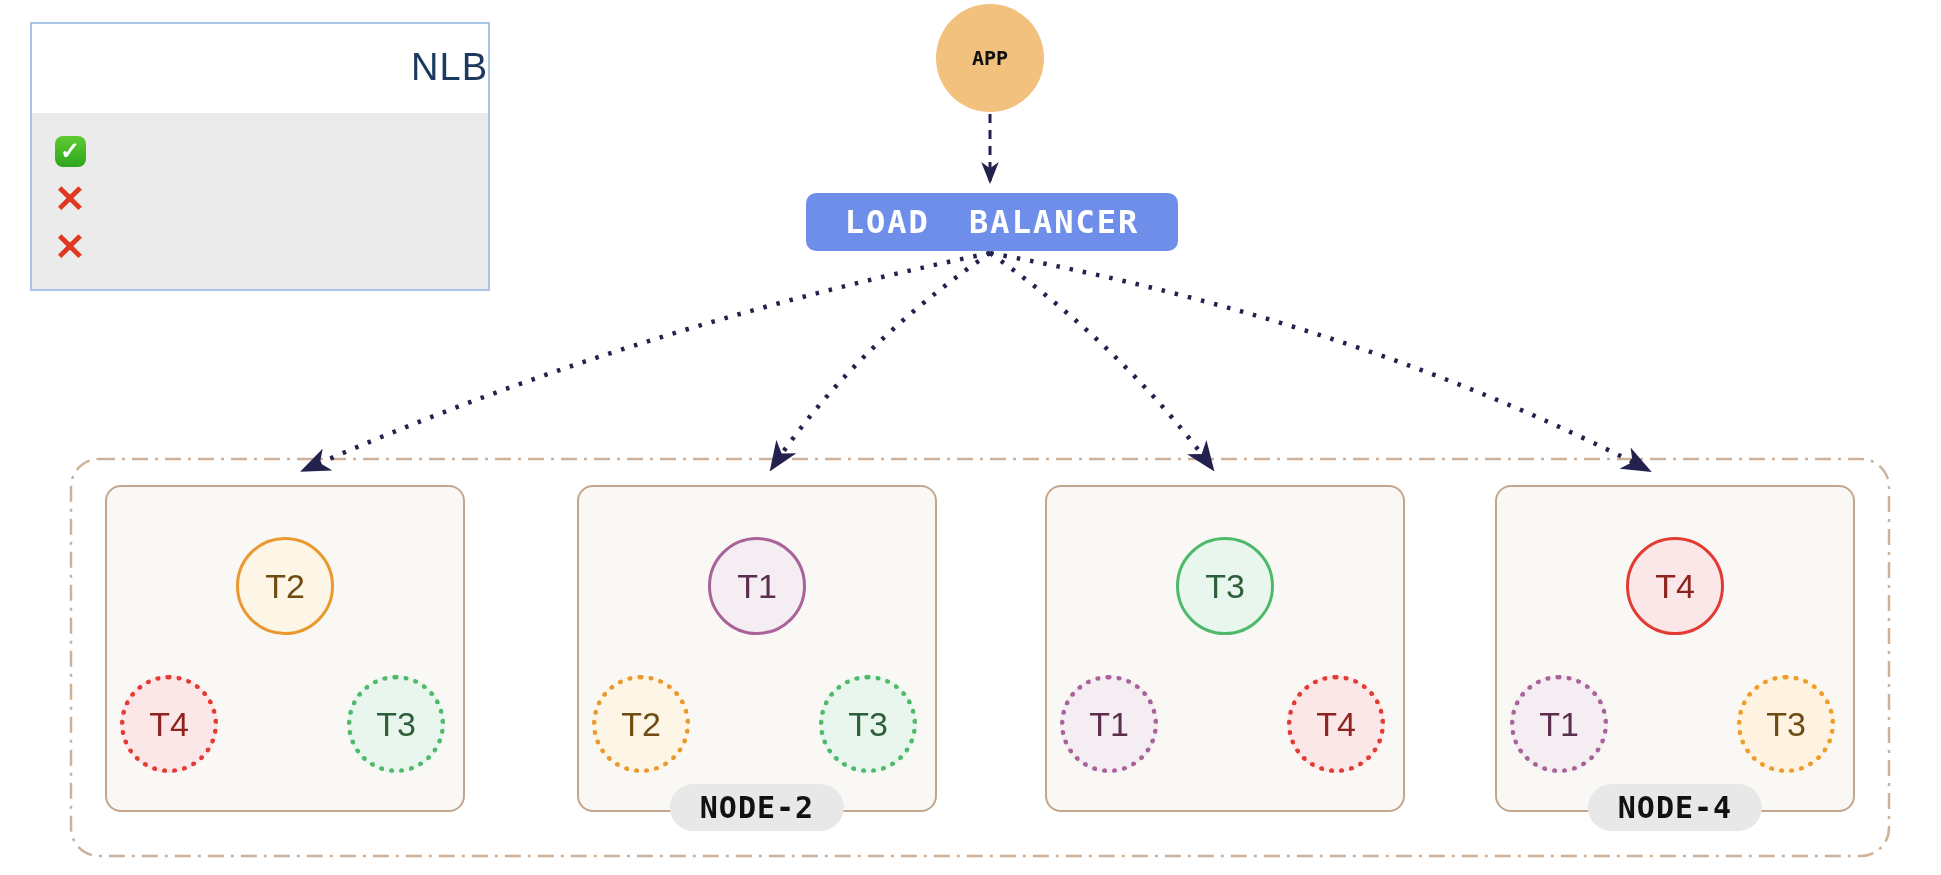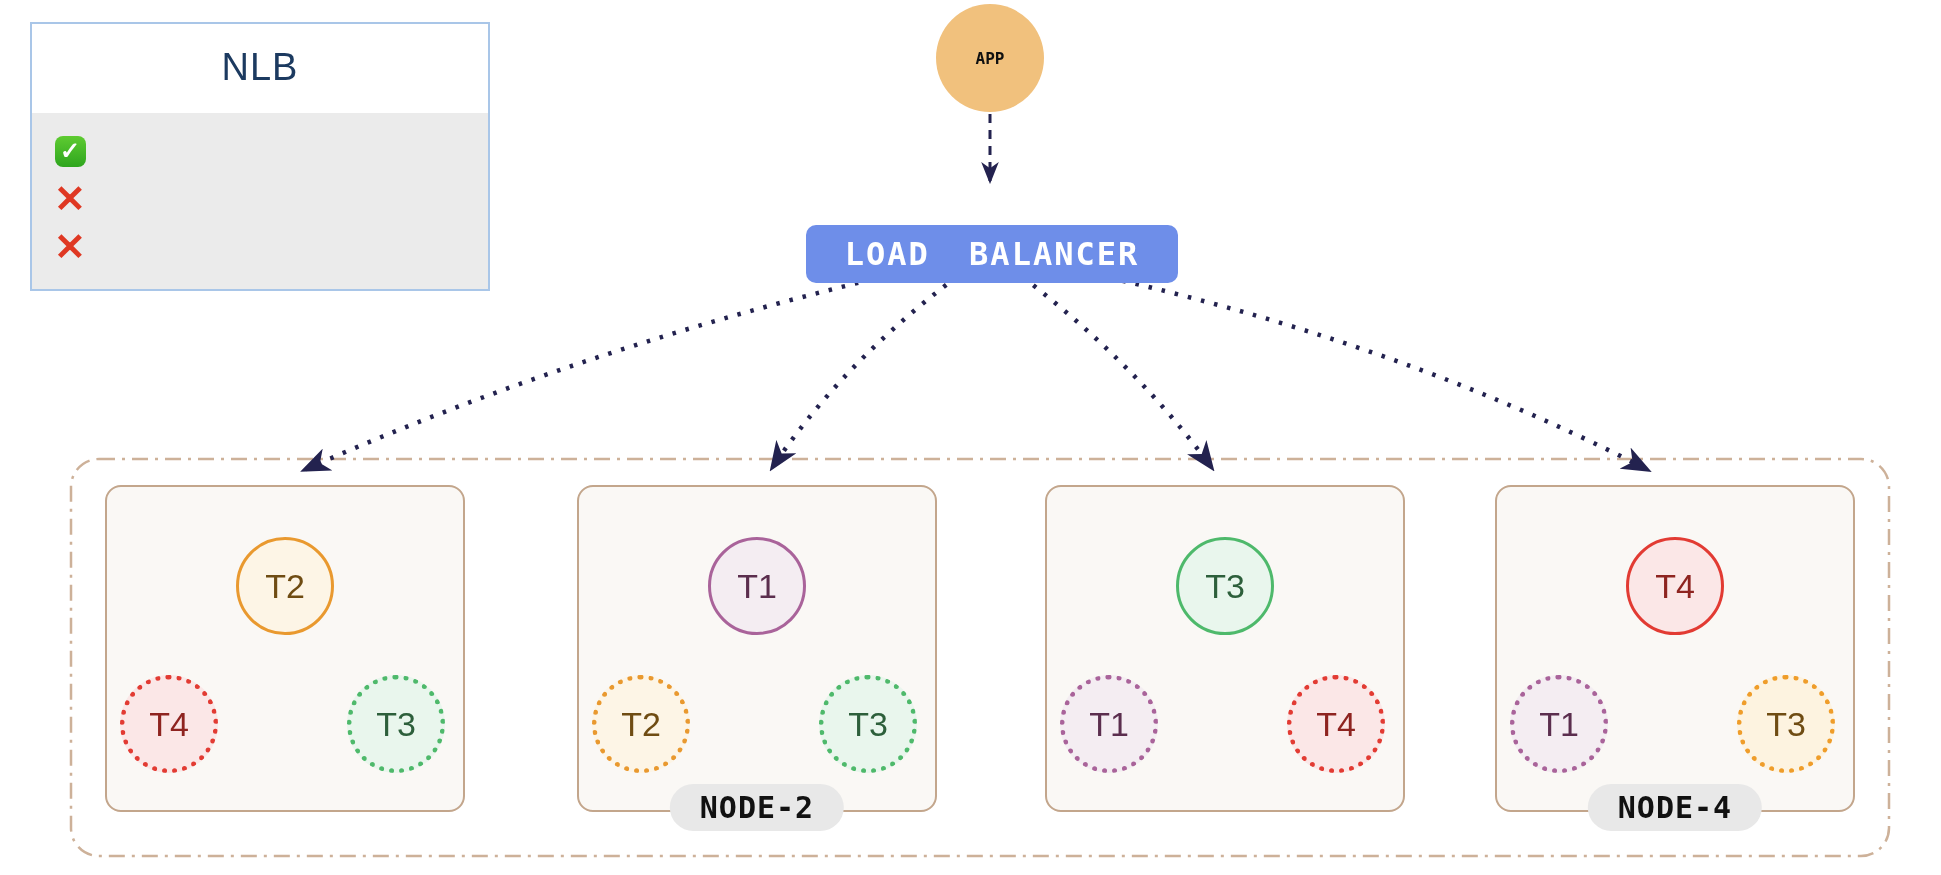--- a/index.html
+++ b/index.html
@@ -6,43 +6,43 @@
   body{
     width:1941px;height:875px;position:relative;background:#ffffff;
     font-family:"Liberation Sans", sans-serif;overflow:hidden;
   }
   
   .legend{
     position:absolute;left:30px;top:22px;width:460px;
     border:2px solid #a9c6e8;background:#ffffff;box-sizing:border-box;
   }
   .legend-title{
-    text-align:center;color:#1c3a60;font-size:38px;font-weight:500;
+    text-align:right;color:#1c3a60;font-size:38px;font-weight:500;
     letter-spacing:1px;padding:22px 0 24px 0;background:#ffffff;
   }
   .legend-list{background:#ebebeb;padding:14px 0 18px 0;}
   .legend-row{display:flex;align-items:center;height:48px;padding:0 10px 0 16px;}
   .licon{width:44px;flex:0 0 44px;display:flex;align-items:center;justify-content:center;}
   .check{
     width:31px;height:31px;background:linear-gradient(180deg,#5ecb31,#2ea51e);
     border-radius:8px;color:#ffffff;font-size:24px;font-weight:bold;
     display:flex;align-items:center;justify-content:center;flex:0 0 31px;
   }
   .cross{color:#df3823;font-size:38px;font-weight:900;line-height:1;}
   .legend-text{color:#2e2a58;font-size:30px;font-weight:500;margin-left:32px;white-space:nowrap;}
 
   
   .app-circle{
     position:absolute;left:936px;top:4px;width:108px;height:108px;border-radius:50%;
     background:#f1c17d;display:flex;align-items:center;justify-content:center;
   }
-  .app-label{font-family:"DejaVu Sans Mono",monospace;font-weight:bold;font-size:16px;color:#101010;letter-spacing:0px;}
+  .app-label{font-family:"DejaVu Sans Mono",monospace;font-weight:bold;font-size:20px;color:#101010;letter-spacing:0px;}
   .lb-box{
     position:absolute;left:806px;top:193px;width:372px;height:58px;border-radius:10px;
-    background:#6e8ee9;display:flex;align-items:center;justify-content:center;margin-top:32px;
+    background:#6e8ee9;display:flex;align-items:center;justify-content:center;
   }
   .lb-label{
     font-family:"DejaVu Sans Mono",monospace;font-weight:bold;font-size:32px;color:#ffffff;
     letter-spacing:2px;word-spacing:18px;white-space:nowrap;
   }
 
   
   .wires{position:absolute;left:0;top:0;width:1941px;height:875px;pointer-events:none;}
 
   

